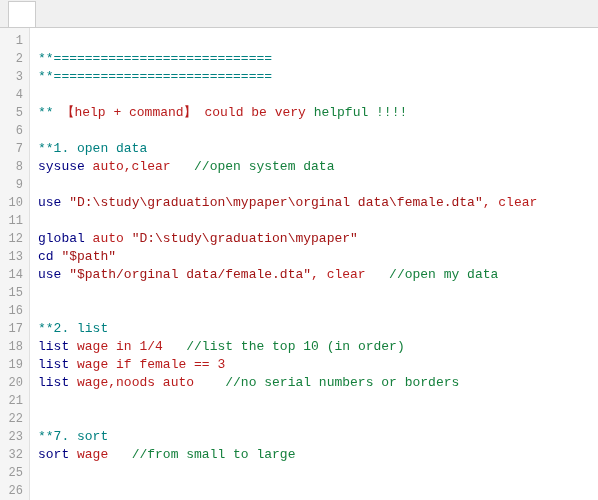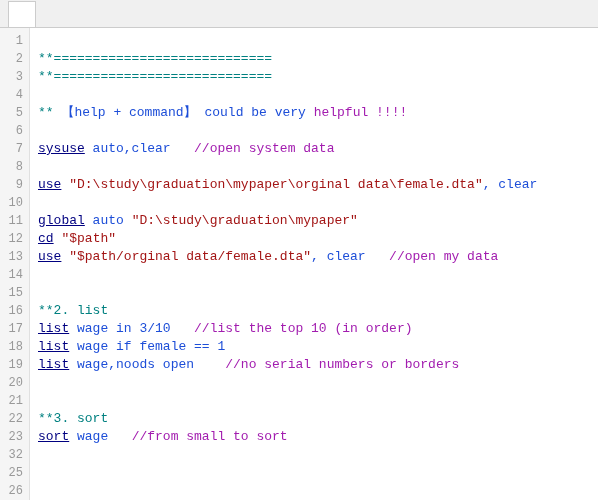--- a/index.html
+++ b/index.html
@@ -74,25 +74,25 @@
     }
 
     .code-line {
       height: 18px;
       line-height: 18px;
       white-space: pre;
       font-size: 13px;
     }
 
     
-    .kw { color: #000080; text-decoration: underline; } 
-    .cm { color: #a21caf; margin-top: 40px; } 
+    .kw { color: #000080; } 
+    .cm { color: #15803d; margin-top: 40px; } 
     .st { color: #a31515; } 
     .hd { color: #008080; } 
-    .cn { color: #1d4ed8; }    
+    .cn { color: #b91c1c; }    
   </style>
 </head>
 <body>
 
 <div class="title-bar">
   <div class="tab">
     <span></span>
     <span class="tab-close"></span>
   </div>
 </div>
@@ -126,31 +126,32 @@
       <div class="line-number">25</div>
       <div class="line-number">26</div>
     </div>
   <div class="code-content" id="code-content-container">
       <div class="code-line">&nbsp;</div>
       <div class="code-line"><span class="hd">**============================</span></div>
       <div class="code-line"><span class="hd">**============================</span></div>
       <div class="code-line">&nbsp;</div>
       <div class="code-line"><span class="hd">** </span><span class="cn">【help + command】 could be very </span><span class="cm">helpful !!!!</span></div>
       <div class="code-line">&nbsp;</div>
+      <div class="code-line"><span class="hd">**1. open data</span></div>
       <div class="code-line"><span class="kw">sysuse</span><span class="cn"> auto,clear   </span><span class="cm">//open system data</span></div>
       <div class="code-line">&nbsp;</div>
       <div class="code-line"><span class="kw">use</span><span class="cn"> </span><span class="st">"D:\study\graduation\mypaper\orginal data\female.dta"</span><span class="cn">, clear</span></div>
       <div class="code-line">&nbsp;</div>
       <div class="code-line"><span class="kw">global</span><span class="cn"> auto </span><span class="st">"D:\study\graduation\mypaper"</span></div>
       <div class="code-line"><span class="kw">cd</span><span class="cn"> </span><span class="st">"$path"</span></div>
       <div class="code-line"><span class="kw">use</span><span class="cn"> </span><span class="st">"$path/orginal data/female.dta"</span><span class="cn">, clear   </span><span class="cm">//open my data</span></div>
       <div class="code-line">&nbsp;</div>
       <div class="code-line">&nbsp;</div>
       <div class="code-line"><span class="hd">**2. list</span></div>
-      <div class="code-line"><span class="kw">list</span><span class="cn"> wage in 3/10   </span><span class="cm">//list the top 10 (in order)</span></div>
-      <div class="code-line"><span class="kw">list</span><span class="cn"> wage if female == 1</span></div>
-      <div class="code-line"><span class="kw">list</span><span class="cn"> wage,noods open    </span><span class="cm">//no serial numbers or borders</span></div>
+      <div class="code-line"><span class="kw">list</span><span class="cn"> wage in 1/4   </span><span class="cm">//list the top 10 (in order)</span></div>
+      <div class="code-line"><span class="kw">list</span><span class="cn"> wage if female == 3</span></div>
+      <div class="code-line"><span class="kw">list</span><span class="cn"> wage,noods auto    </span><span class="cm">//no serial numbers or borders</span></div>
       <div class="code-line">&nbsp;</div>
       <div class="code-line">&nbsp;</div>
-      <div class="code-line"><span class="hd">**3. sort</span></div>
-      <div class="code-line"><span class="kw">sort</span><span class="cn"> wage   </span><span class="cm">//from small to sort</span></div>
+      <div class="code-line"><span class="hd">**7. sort</span></div>
+      <div class="code-line"><span class="kw">sort</span><span class="cn"> wage   </span><span class="cm">//from small to large</span></div>
     </div>
 </div>
 
 </body></html>

